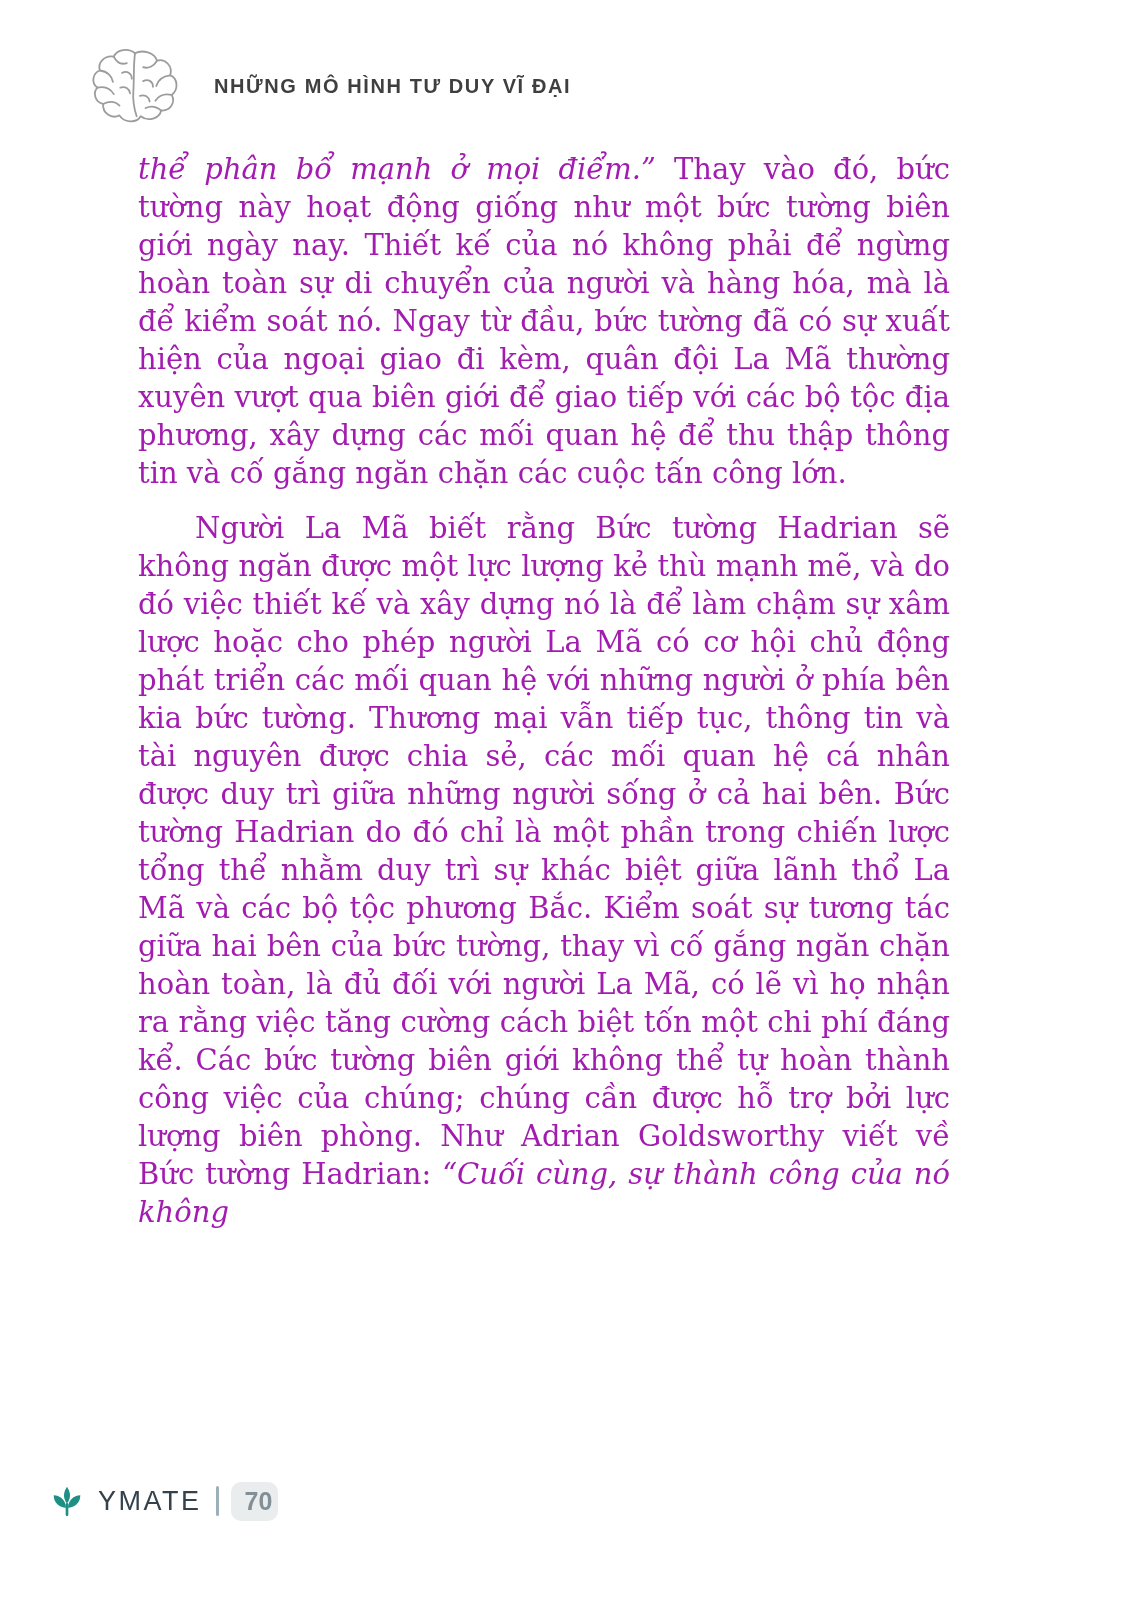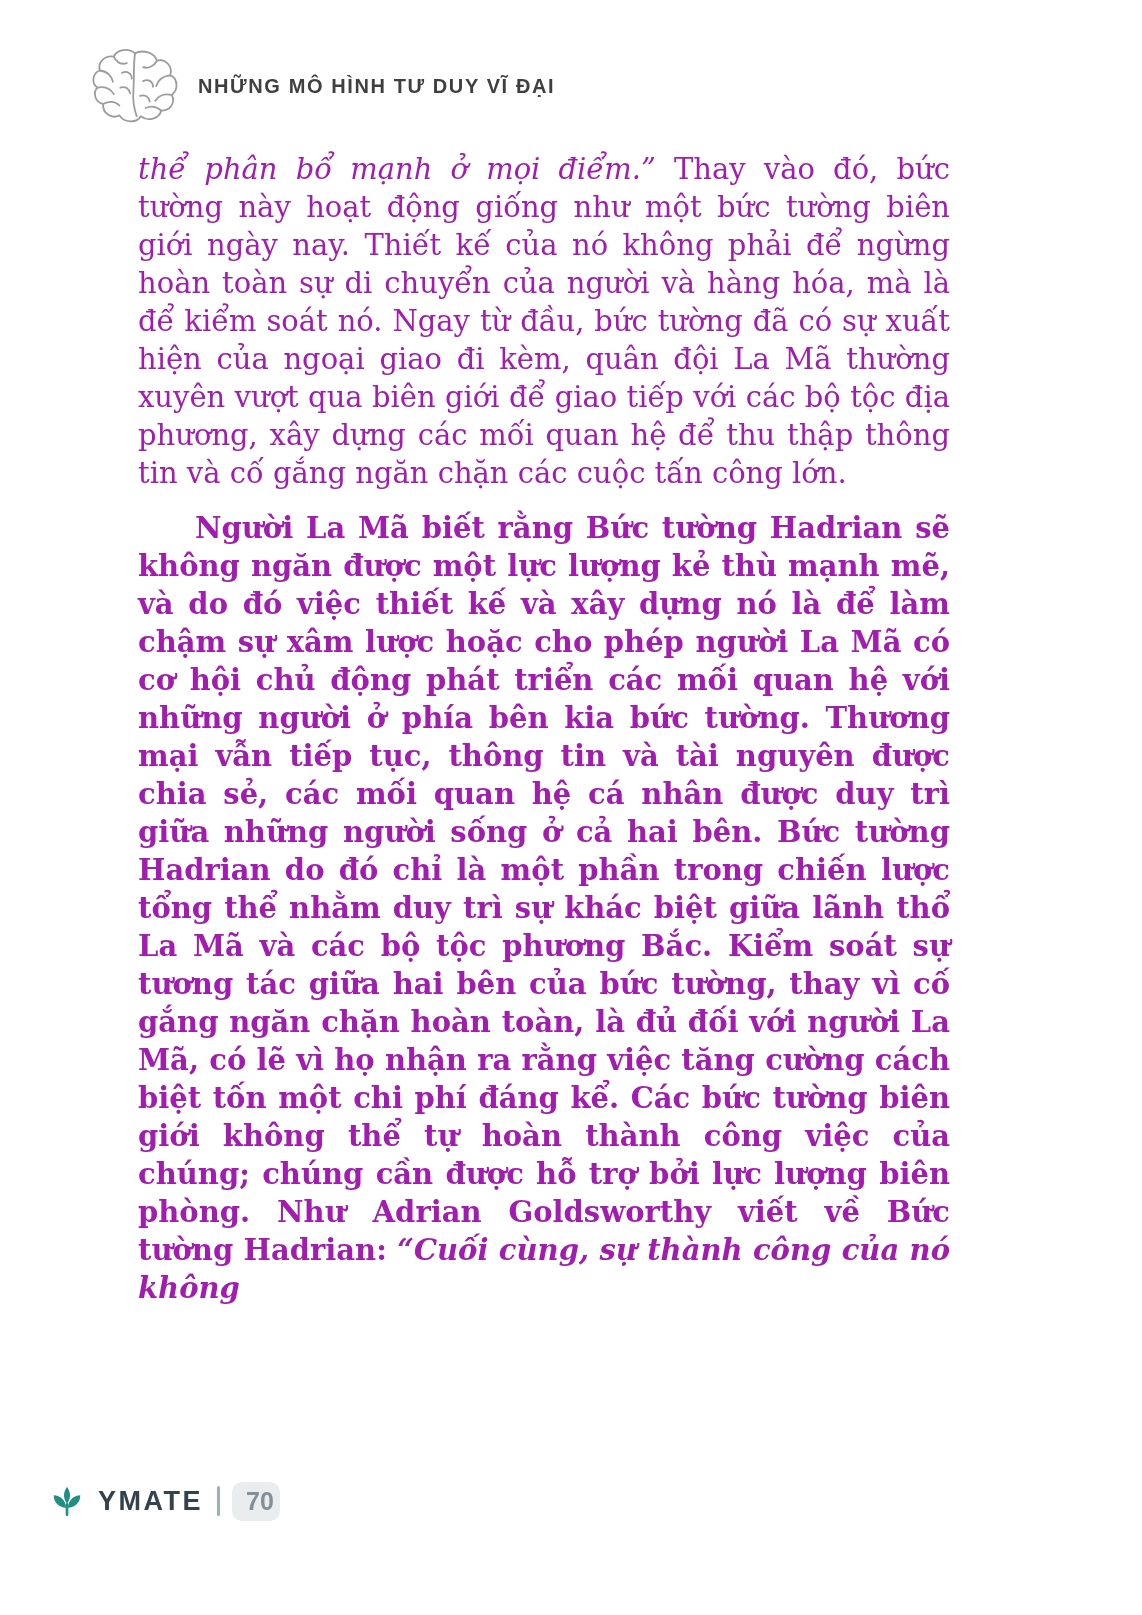--- a/index.html
+++ b/index.html
@@ -16,21 +16,21 @@
     font-family: "DejaVu Serif", serif;
   }
 
   
   .header {
     position: absolute;
     top: 44px;
     left: 86px;
     display: flex;
     align-items: center;
-    gap: 14px;
+    gap: 30px;
   }
   .brain-icon {
     width: 98px;
     height: 84px;
     flex: 0 0 auto;
   }
   .header-title {
     font-family: "Liberation Sans", sans-serif;
     font-weight: 700;
     font-size: 20px;
@@ -48,42 +48,41 @@
     font-size: 29px;
     line-height: 38px;
     color: #a21caf;
     text-align: justify;
     text-justify: inter-word;
   }
   .para { margin: 0; }
   .para-2 {
     margin-top: 17px;
     text-indent: 57px;
-    font-weight: bold;
   }
   .italic { font-style: italic; }
 
   
   .footer {
     position: absolute;
     left: 48px;
     top: 1478px;
     display: flex;
     align-items: center;
     height: 46px;
   }
   .leaf-icon {
     width: 38px;
     height: 38px;
     margin-right: 12px;
     flex: 0 0 auto;
   }
   .brand {
     font-family: "Liberation Sans", sans-serif;
-    font-weight: 700;
+    font-weight: 400;
     font-size: 27px;
     letter-spacing: 2.5px;
     color: #33424c;
     margin-right: 14px;
   }
   .footer-divider {
     width: 3px;
     height: 30px;
     background: #9bb0b8;
     border-radius: 2px;

